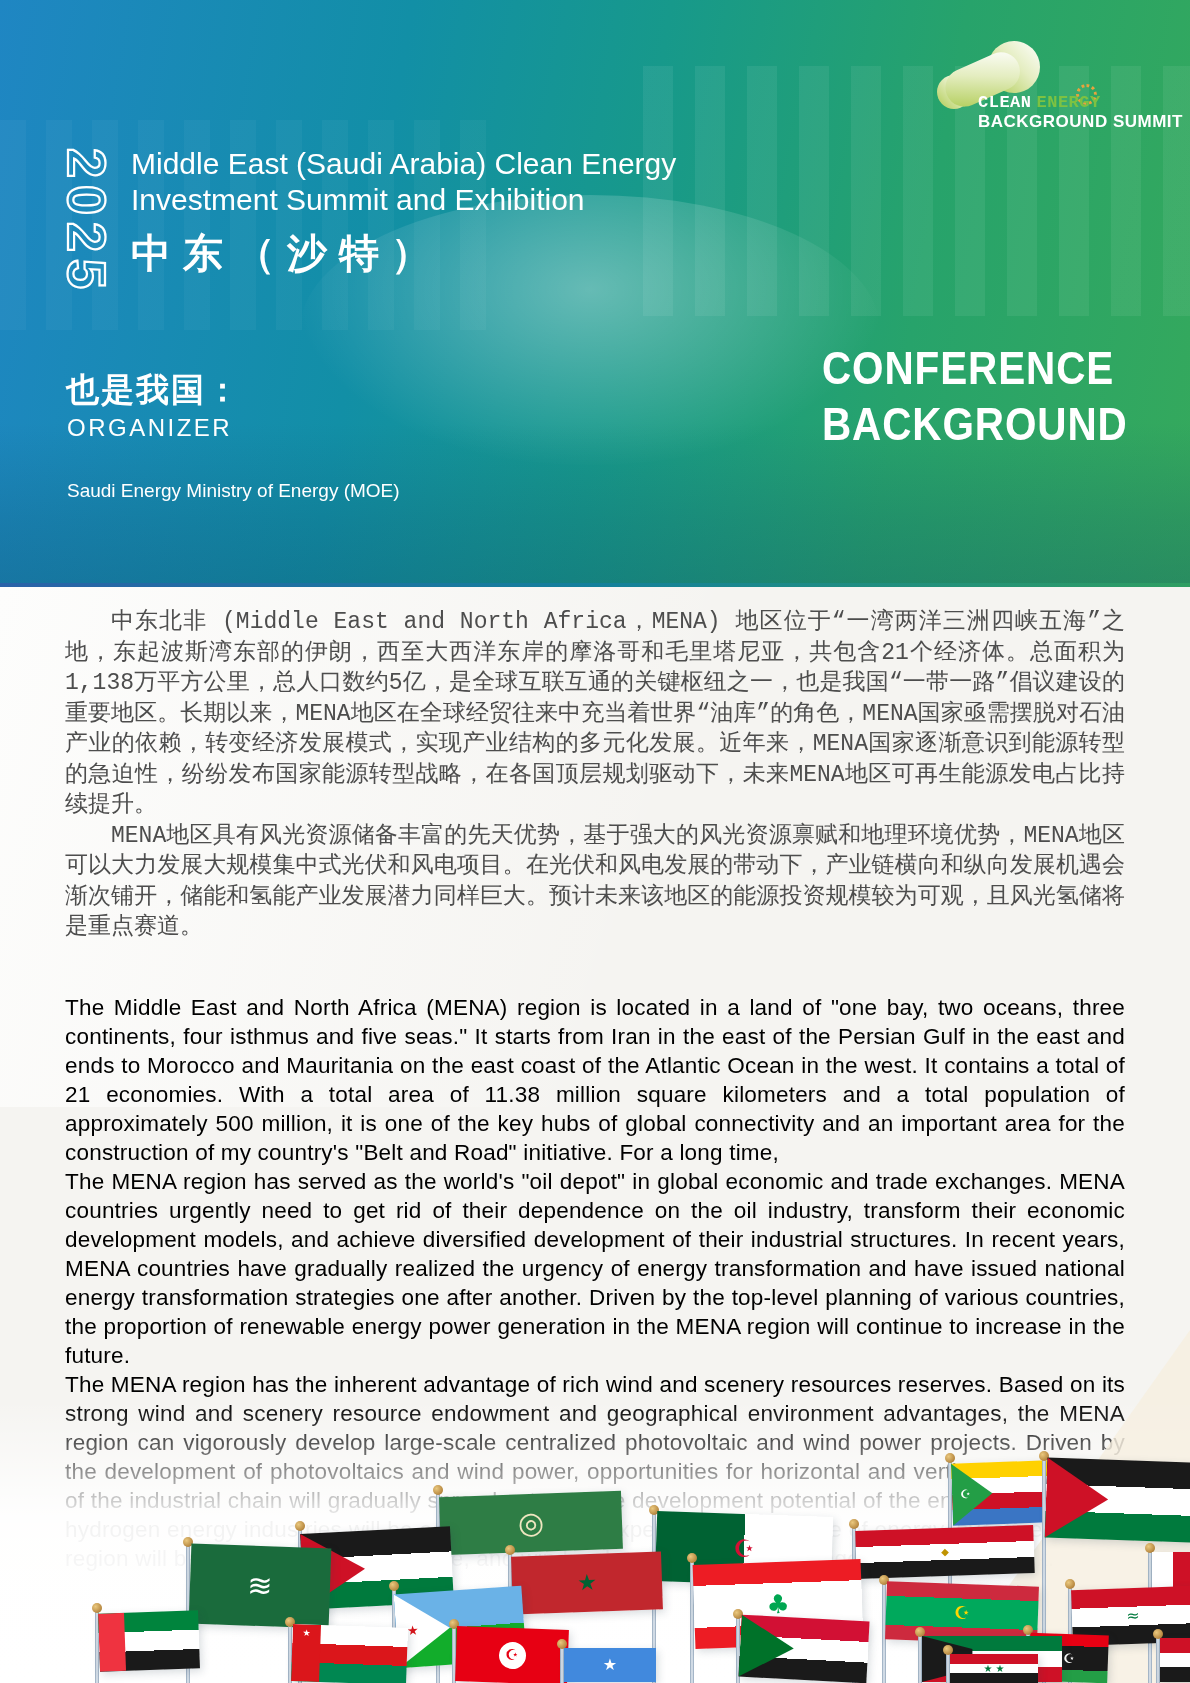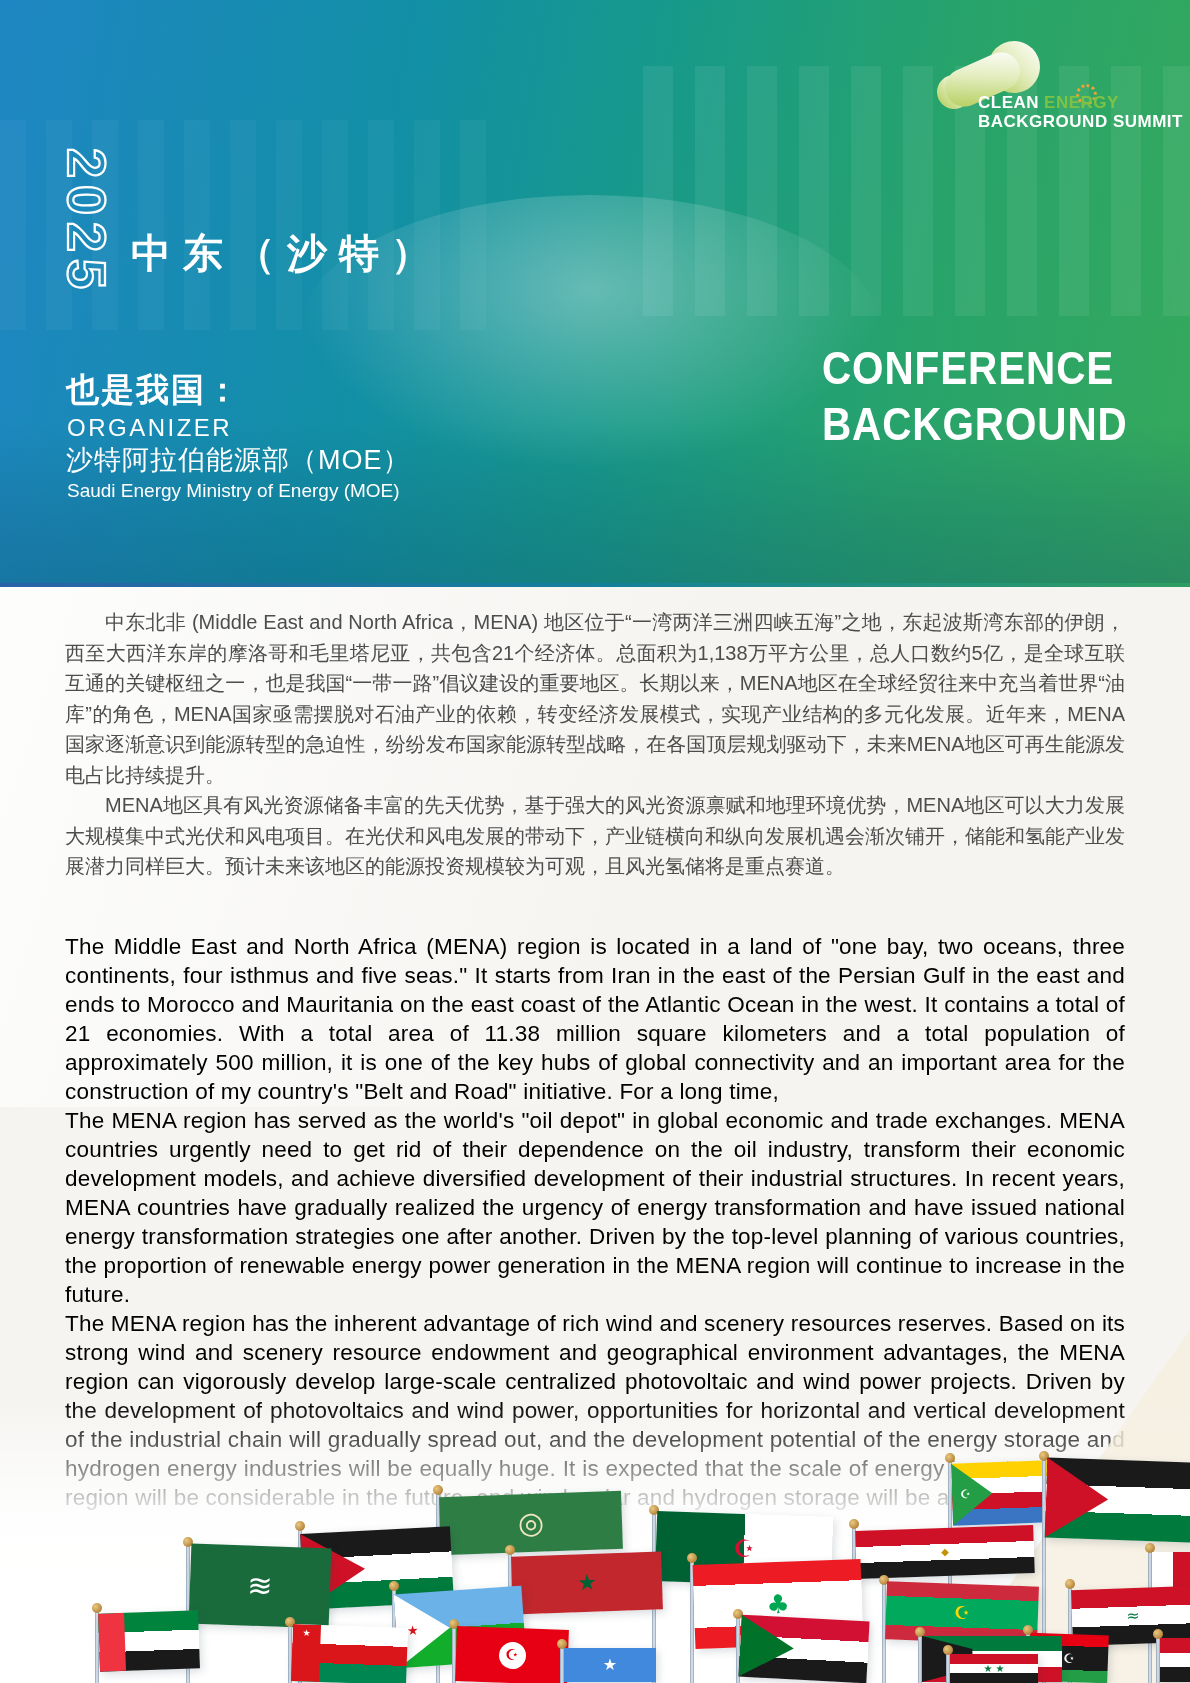--- a/index.html
+++ b/index.html
@@ -17,21 +17,21 @@
         background:radial-gradient(ellipse at 50% 35%,rgba(255,255,255,.34),rgba(255,255,255,.08) 55%,rgba(255,255,255,0) 72%);}
   .hero-water{position:absolute;left:0;right:0;bottom:0;height:160px;
         background:linear-gradient(180deg,rgba(13,75,105,0) 0%,rgba(13,75,105,.20) 60%,rgba(13,75,105,.30) 100%);}
   .hero-rule{position:absolute;left:0;top:583px;width:100%;height:4px;
         background:linear-gradient(90deg,#2a62a8,#13809c,#2f9e62);}
 
   
   .logo{position:absolute;left:930px;top:40px;width:230px;height:100px;}
   .logo .blob{position:absolute;left:0;top:0;}
   .logo .sun{position:absolute;left:146px;top:44px;width:15px;height:15px;border:3px dotted #e8a33d;border-radius:50%;}
-  .logo .l1{position:absolute;left:48px;top:53px;font-size:17px;font-weight:bold;letter-spacing:.5px;color:#ffffff;white-space:nowrap;}
+  .logo .l1{position:absolute;left:48px;top:53px;font-size:17px;font-weight:bold;letter-spacing:.5px;color:#ffffff;white-space:nowrap;font-family:Liberation Mono, monospace;}
   .logo .l1 .green{color:#7dc242;margin-left:5px;}
   .logo .l2{position:absolute;left:48px;top:72px;font-size:17px;font-weight:bold;letter-spacing:.5px;color:#ffffff;white-space:nowrap;}
 
   
   .year{position:absolute;left:118px;top:148px;font-size:54px;font-weight:bold;letter-spacing:7px;
         color:#fff;-webkit-text-fill-color:transparent;-webkit-text-stroke:2.2px #ffffff;
         transform:rotate(90deg);transform-origin:0 0;white-space:nowrap;}
   .t-en{position:absolute;left:131px;top:146px;font-size:30px;line-height:36px;color:#ffffff;font-weight:400;}
   .t-zh1{position:absolute;left:131px;top:226px;font-size:40px;font-weight:bold;letter-spacing:12px;color:#ffffff;}
   .t-zh2{position:absolute;left:131px;top:280px;font-size:34px;font-weight:bold;letter-spacing:9px;color:#ffffff;}
@@ -44,22 +44,22 @@
 
   
   .cb-en{position:absolute;left:822px;top:340px;font-size:46px;line-height:56px;font-weight:bold;
         color:#ffffff;letter-spacing:1px;transform:scaleX(.88);transform-origin:left top;white-space:nowrap;}
   .cb-zh{position:absolute;left:824px;top:462px;font-size:44px;font-weight:bold;color:#ffffff;letter-spacing:13px;white-space:nowrap;}
 
   
   .wedge{position:absolute;left:0;top:587px;width:100%;height:520px;z-index:0;
         background:linear-gradient(107deg,#fdfdfc 0%,rgba(253,253,252,0) 55%);}
   .content{position:absolute;left:0;top:587px;width:1190px;z-index:1;padding:20px 65px 0 65px;box-sizing:border-box;}
-  .zh{margin:0;font-size:20px;line-height:30.5px;color:#4d4d4d;text-align:justify;text-indent:2em;
-        font-family:Liberation Sans, sans-serif;}
+  .zh{margin:0;font-size:23px;line-height:30.5px;color:#4d4d4d;text-align:justify;text-indent:2em;
+        font-family:Liberation Mono, monospace;}
   .en-block{margin-top:50px;}
   .en{margin:0;font-size:22.5px;line-height:29px;color:#000000;text-align:justify;letter-spacing:.2px;}
 
   
   .flags-bg{position:absolute;left:0;right:0;top:1400px;bottom:0;z-index:2;
         background:linear-gradient(180deg,rgba(255,255,255,0),rgba(255,255,255,.95) 120px,#ffffff);}
   .corner-cream{position:absolute;right:0;top:1330px;width:250px;height:353px;z-index:2;opacity:.8;
         clip-path:polygon(100% 0,100% 100%,0 100%);background:#f6efe0;}
   .flags{position:absolute;inset:0;z-index:3;pointer-events:none;}
   .flag-group{position:absolute;}
@@ -101,25 +101,28 @@
       </svg>
       <div class="sun"></div>
       <div class="l1">
         <span>CLEAN</span><span class="green">ENERGY</span>
       </div>
       <div class="l2">BACKGROUND SUMMIT</div>
     </div>
 
     <div class="year">2025</div>
 
+    <div class="t-en">
+      <span>Middle East (Saudi Arabia) Clean Energy</span><br>
+      <span>Investment Summit and Exhibition</span>
+    </div>
     <div class="t-zh1">中东（沙特）</div>
 
     <div class="org-zh">也是我国：</div>
     <div class="org-en">ORGANIZER</div>
-    <div class="org-name-zh">沙特阿拉伯能源部（MOE）</div>
     <div class="org-name-en">Saudi Energy Ministry of Energy (MOE)</div>
 
     <div class="cb-en">
       <span>CONFERENCE</span><br>
       <span>BACKGROUND</span>
     </div>
   </header>
   <div class="hero-rule"></div>
 
   <div class="wedge"></div>

